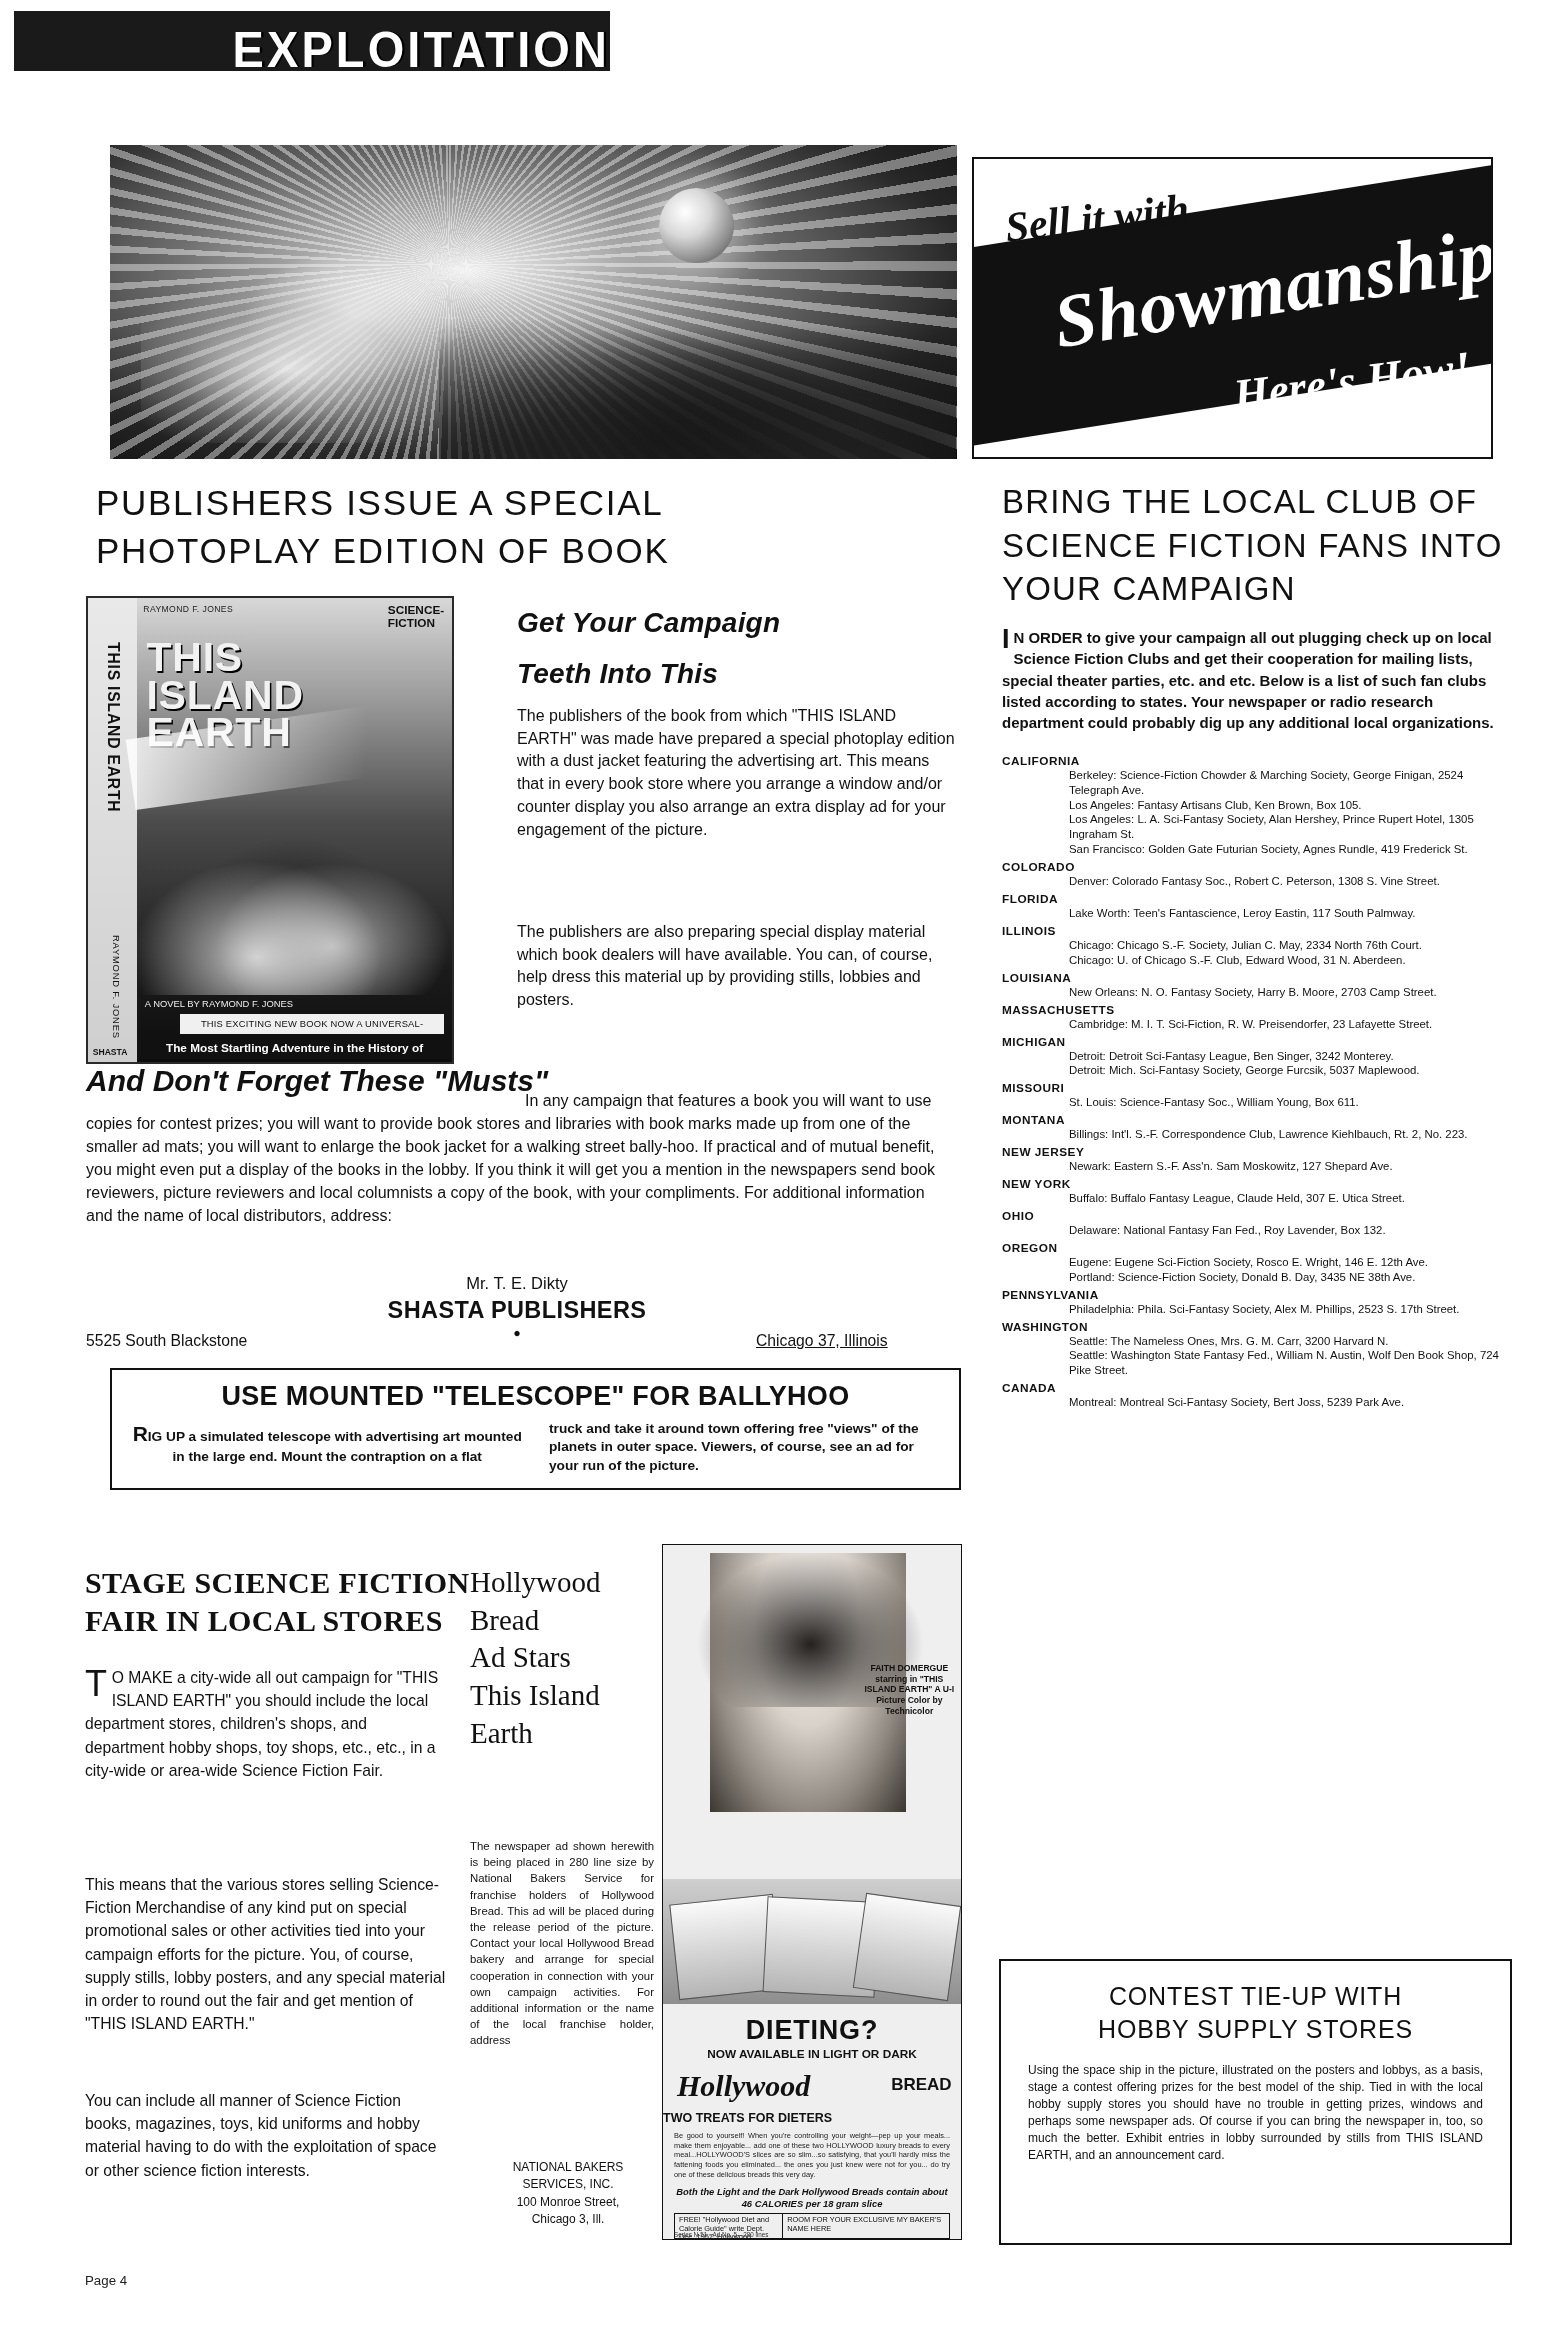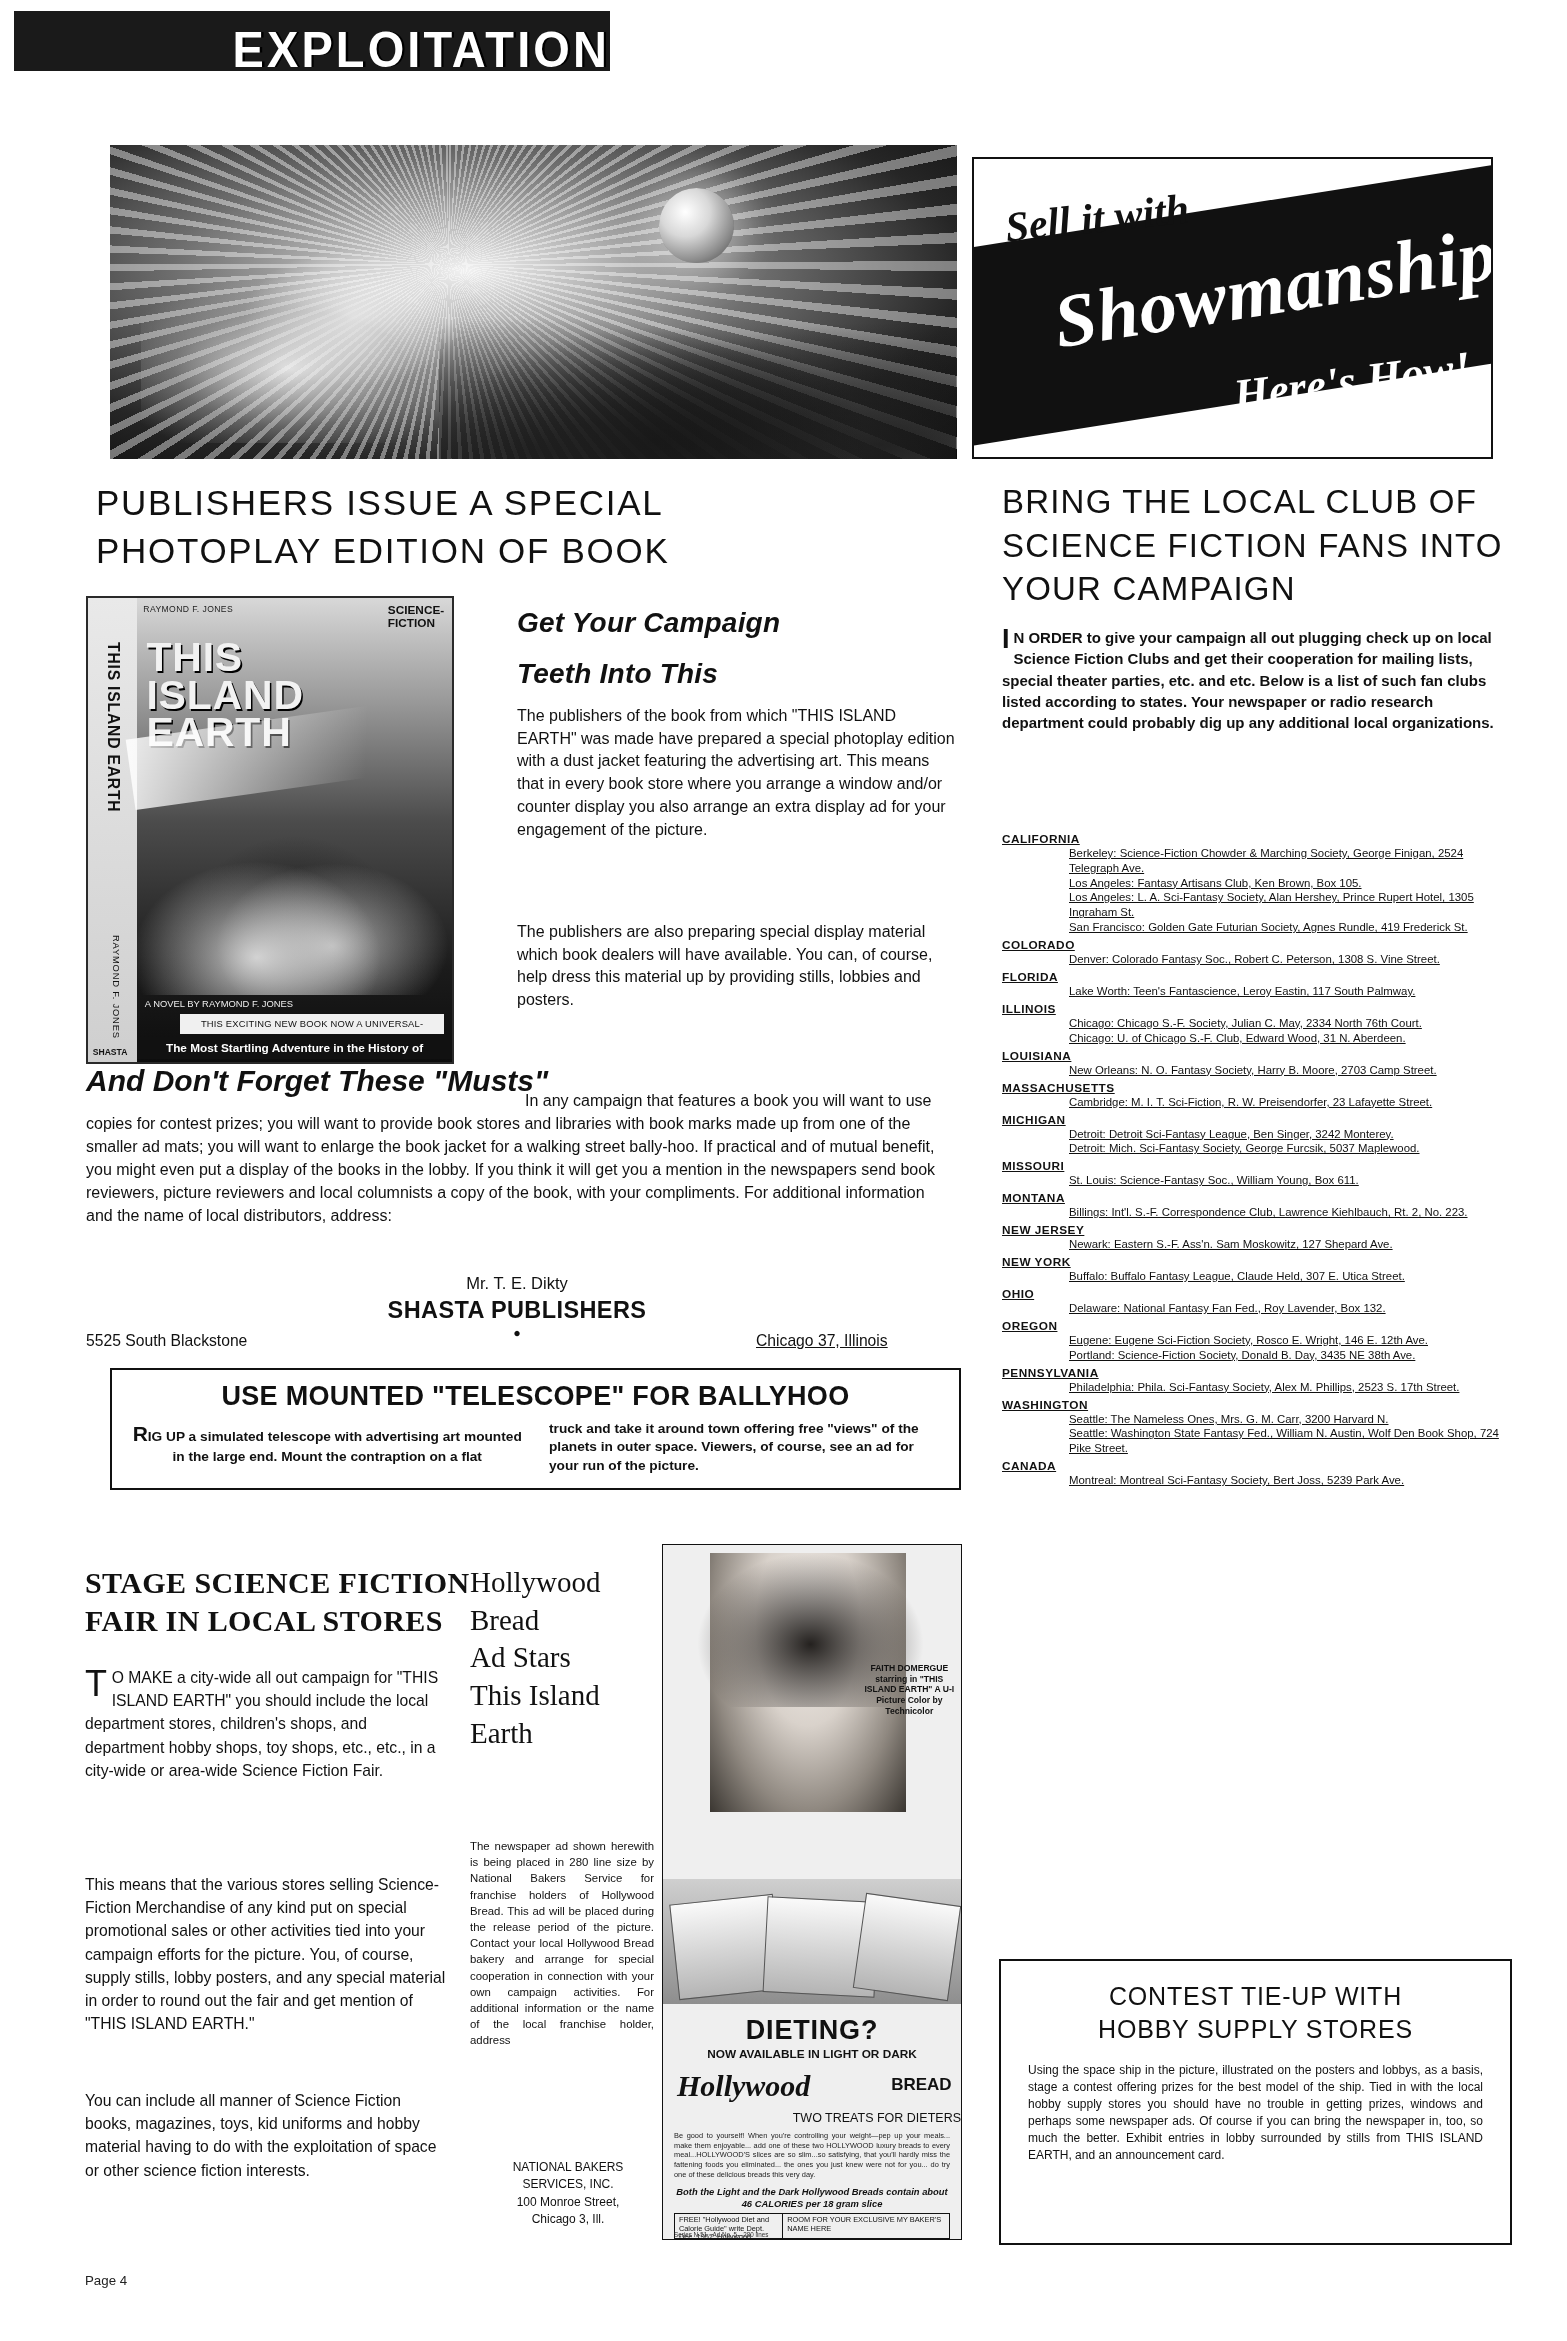--- a/index.html
+++ b/index.html
@@ -113,21 +113,21 @@
   .bread .loaf{position:absolute;bottom:9.4px;height:94px;background:linear-gradient(180deg,#fafafa,#b4b4b4);
     border:1.6px solid #555;}
   .bread .l1{left:11px;width:102px;transform:rotate(-6deg);}
   .bread .l2{left:102px;width:110px;transform:rotate(3deg);}
   .bread .l3{left:196px;width:94px;transform:rotate(8deg);}
   .bread .dieting{position:absolute;left:0;right:0;top:470px;text-align:center;font-size:27px;font-weight:bold;letter-spacing:0.8px;}
   .bread .avail{position:absolute;left:0;right:0;top:502px;text-align:center;font-size:11.8px;font-weight:bold;}
   .bread .logo{position:absolute;left:14px;top:524px;width:180px;height:36px;
     font-family:"Liberation Serif",serif;font-style:italic;font-weight:bold;font-size:30px;color:#111;}
   .bread .logoword{position:absolute;right:9.4px;top:530px;font-size:17px;font-weight:bold;}
-  .bread .twot{position:absolute;left:0;right:0;top:566px;text-align:right;font-size:12.5px;font-weight:normal;}
+  .bread .twot{position:absolute;left:0;right:0;top:566px;text-align:left;font-size:12.5px;font-weight:bold;}
   .bread .fine{position:absolute;left:11px;right:11px;top:586px;font-size:7.4px;line-height:1.3;text-align:justify;color:#222;}
   .bread .both{position:absolute;left:11px;right:11px;top:641px;font-size:9.4px;font-style:italic;font-weight:bold;line-height:1.25;text-align:center;}
   .bread .freebox{position:absolute;left:11px;right:11px;top:668px;height:23.5px;border:0.8px solid #111;
     display:flex;font-size:7.4px;}
   .bread .freebox div{padding:2.4px 3.9px;line-height:1.15;}
   .bread .freebox .fb1{width:46%;border-right:0.8px solid #111;}
   .bread .serial{position:absolute;left:11px;bottom:0.8px;font-size:6.3px;color:#333;}
 
   
   .sellbox{position:absolute;left:972px;top:157px;width:517px;height:298px;border:2.4px solid #111;overflow:hidden;background:#fff;}
@@ -136,21 +136,21 @@
     font-weight:bold;font-size:42px;color:#111;transform:rotate(-6deg);}
   .sellbox .t2{position:absolute;left:78px;top:86px;font-family:"Liberation Serif",serif;font-style:italic;
     font-weight:bold;font-size:75px;color:#fff;transform:rotate(-9deg);letter-spacing:0.8px;}
   .sellbox .t3{position:absolute;left:259px;top:196px;font-family:"Liberation Serif",serif;font-style:italic;
     font-weight:bold;font-size:45px;color:#fff;transform:rotate(-7deg);}
 
   .r-head{position:absolute;left:1002px;width:502px;font-size:33px;letter-spacing:1.2px;line-height:1.32;}
   .r-intro{position:absolute;left:1002px;top:627px;width:502px;font-size:15px;line-height:1.42;font-weight:bold;}
   .r-intro .dc{float:left;font-size:27px;line-height:.8;font-weight:bold;margin:2.4px 3.9px 0 0;}
 
-  .states{position:absolute;left:1002px;top:832px;width:509px;text-decoration:underline;}
+  .states{position:absolute;left:1002px;top:754px;width:509px;}
   .state{margin-bottom:3.1px;}
   .state .nm{font-size:11.8px;font-weight:bold;letter-spacing:0.5px;}
   .state .ent{font-size:11.4px;line-height:1.3;margin-left:67px;}
 
   .contest{position:absolute;left:999px;top:1959px;width:509px;height:282px;border:2.4px solid #111;background:#fff;}
   .contest h3{margin:0;padding:19px 0 4.7px 0;text-align:center;font-size:25px;font-weight:normal;letter-spacing:0.8px;line-height:1.3;}
   .contest p{margin:12.5px 27px 0 27px;font-size:12px;line-height:1.42;text-align:justify;}
 
   .pagefoot{position:absolute;left:85px;top:2273px;font-size:13.3px;color:#222;}
 </style>

